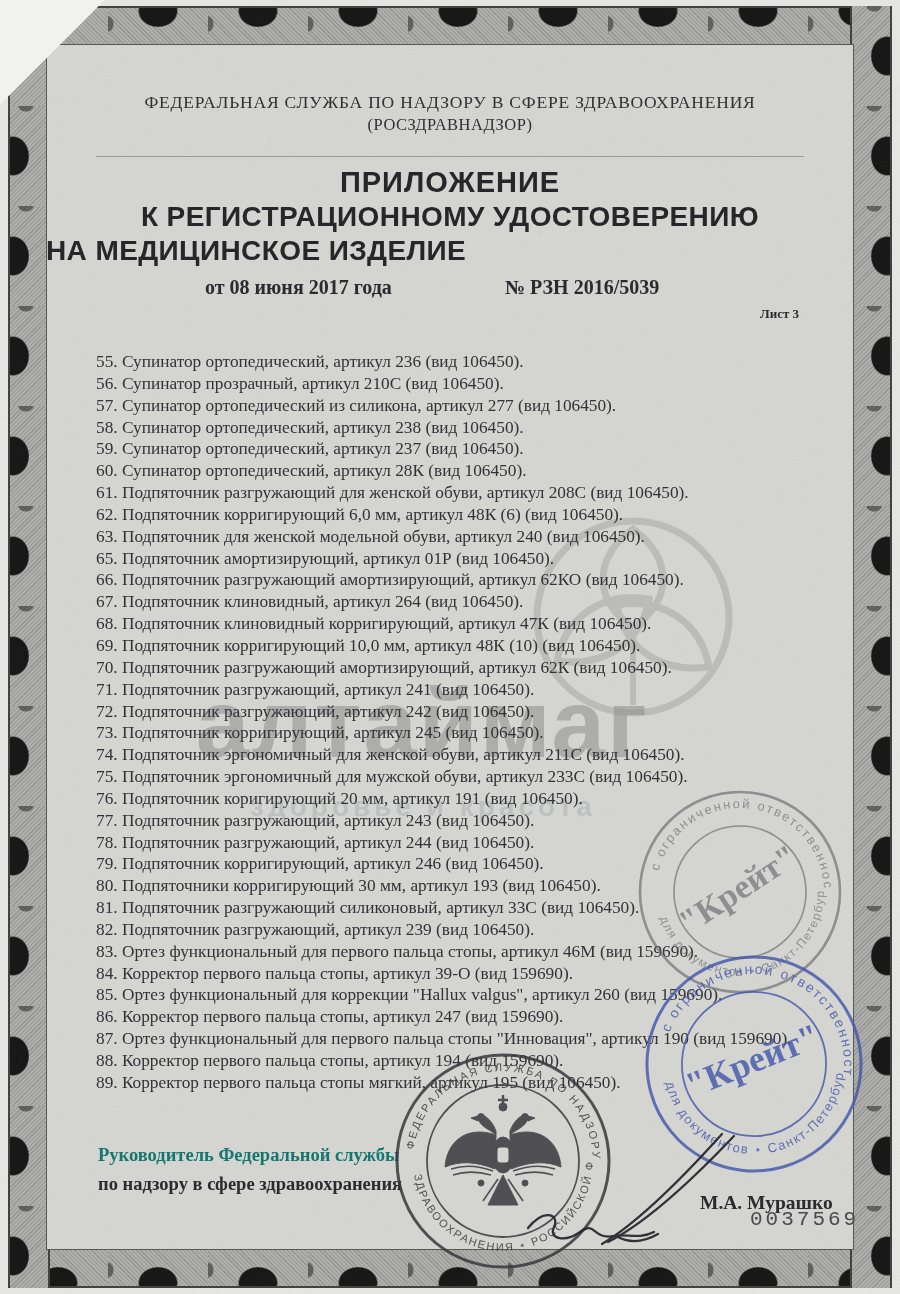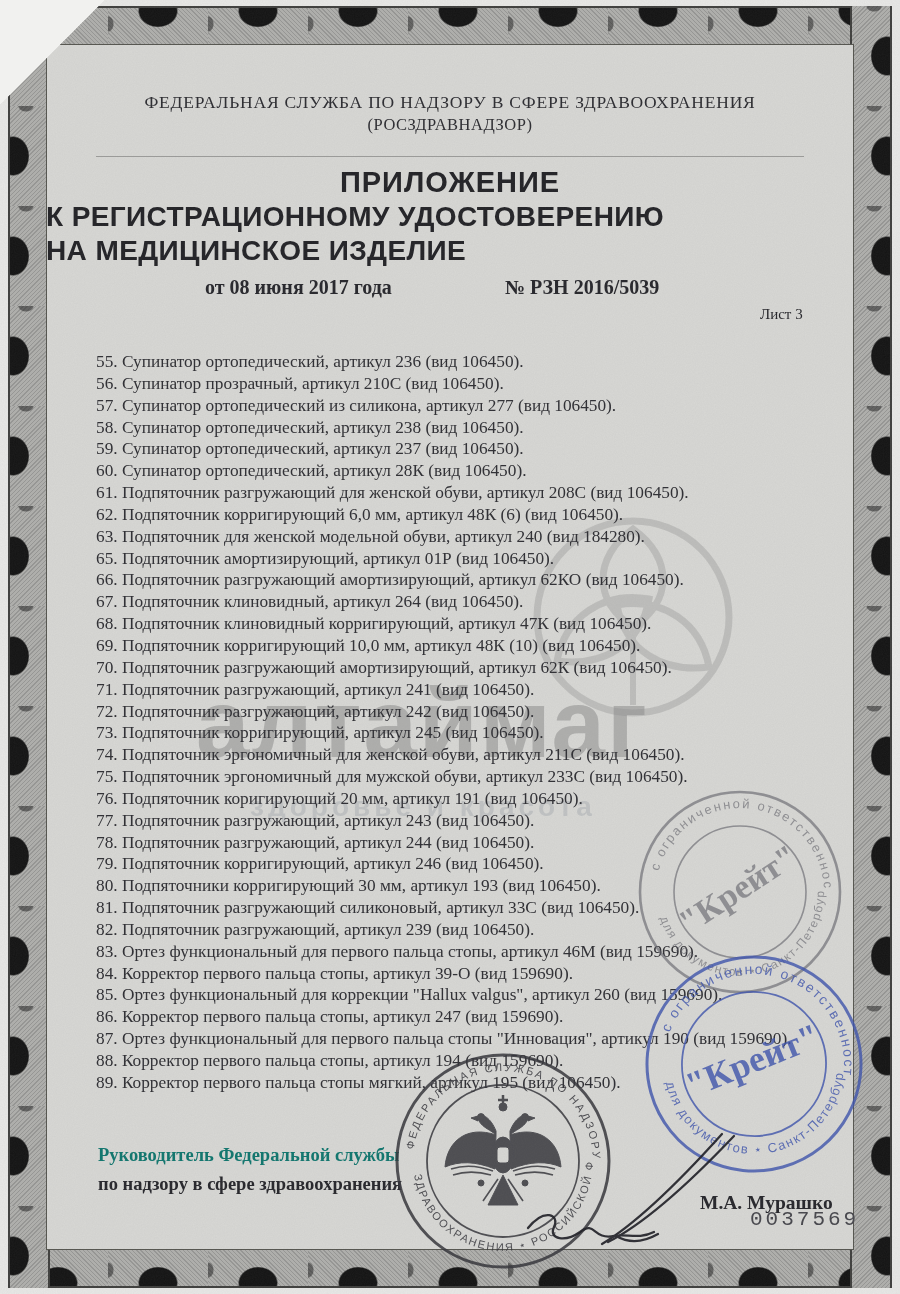--- a/index.html
+++ b/index.html
@@ -68,27 +68,27 @@
     font-size:28px;letter-spacing:4px;color:#9fa4ab;opacity:.4;line-height:1;}
   
   .content{position:absolute;inset:0;z-index:4;}
   .agency{position:absolute;left:46px;right:46px;top:92px;text-align:center;
     font-size:17.5px;letter-spacing:.8px;color:#2c2c31;}
   .agency2{position:absolute;left:46px;right:46px;top:115px;text-align:center;
     font-size:16.5px;letter-spacing:.5px;color:#2c2c31;}
   .rule{position:absolute;left:96px;right:96px;top:156px;height:1px;background:rgba(95,95,95,.5);}
   .t1{position:absolute;left:46px;right:46px;top:166px;text-align:center;
     font-family:"Liberation Sans", sans-serif;font-weight:bold;font-size:29px;letter-spacing:1px;color:#222226;}
-  .t2{position:absolute;left:46px;right:46px;top:201px;
+  .t2{position:absolute;left:46px;right:46px;top:201px;text-align:center;
     font-family:"Liberation Sans", sans-serif;font-weight:bold;font-size:28px;letter-spacing:.4px;color:#222226;}
   .t3{position:absolute;left:46px;right:46px;top:235px;text-align:left;
     font-family:"Liberation Sans", sans-serif;font-weight:bold;font-size:28px;letter-spacing:.4px;color:#222226;}
   .date{position:absolute;left:205px;top:276px;font-weight:bold;font-size:20px;color:#26262b;}
   .regnum{position:absolute;left:505px;top:276px;font-weight:bold;font-size:20px;color:#26262b;}
-  .sheet{position:absolute;left:760px;top:306px;font-weight:normal;font-size:15px;color:#26262b;text-align:right;}
+  .sheet{position:absolute;left:760px;top:306px;font-weight:bold;font-size:13px;color:#26262b;text-align:right;}
   .list{position:absolute;left:96px;top:351px;width:716px;
     font-size:17.3px;line-height:21.85px;color:#2e2e33;}
   .sig1{position:absolute;left:98px;top:1145px;font-weight:bold;font-size:18.5px;color:#0f766e;}
   .sig2{position:absolute;left:98px;top:1174px;font-weight:bold;font-size:18.5px;color:#26262b;}
   .signame{position:absolute;left:700px;top:1172px;font-weight:bold;font-size:19.5px;color:#26262b;margin-top:20px;}
   .serial{position:absolute;left:750px;top:1208px;font-family:"Liberation Mono", monospace;
     font-size:21px;letter-spacing:3px;color:#46464c;}
   
   .stamp{position:absolute;pointer-events:none;}
   .stamp-gray{left:634px;top:786px;z-index:5;color:#63636b;opacity:.62;}
@@ -134,21 +134,21 @@
 
     <div class="list">
         <div class="item">55. Супинатор ортопедический, артикул 236 (вид 106450).</div>
         <div class="item">56. Супинатор прозрачный, артикул 210С (вид 106450).</div>
         <div class="item">57. Супинатор ортопедический из силикона, артикул 277 (вид 106450).</div>
         <div class="item">58. Супинатор ортопедический, артикул 238 (вид 106450).</div>
         <div class="item">59. Супинатор ортопедический, артикул 237 (вид 106450).</div>
         <div class="item">60. Супинатор ортопедический, артикул 28К (вид 106450).</div>
         <div class="item">61. Подпяточник разгружающий для женской обуви, артикул 208С (вид 106450).</div>
         <div class="item">62. Подпяточник корригирующий 6,0 мм, артикул 48К (6) (вид 106450).</div>
-        <div class="item">63. Подпяточник для женской модельной обуви, артикул 240 (вид 184280).</div>
+        <div class="item">63. Подпяточник для женской модельной обуви, артикул 240 (вид 106450).</div>
         <div class="item">65. Подпяточник амортизирующий, артикул 01Р (вид 106450).</div>
         <div class="item">66. Подпяточник разгружающий амортизирующий, артикул 62КО (вид 106450).</div>
         <div class="item">67. Подпяточник клиновидный, артикул 264 (вид 106450).</div>
         <div class="item">68. Подпяточник клиновидный корригирующий, артикул 47К (вид 106450).</div>
         <div class="item">69. Подпяточник корригирующий 10,0 мм, артикул 48К (10) (вид 106450).</div>
         <div class="item">70. Подпяточник разгружающий амортизирующий, артикул 62К (вид 106450).</div>
         <div class="item">71. Подпяточник разгружающий, артикул 241 (вид 106450).</div>
         <div class="item">72. Подпяточник разгружающий, артикул 242 (вид 106450).</div>
         <div class="item">73. Подпяточник корригирующий, артикул 245 (вид 106450).</div>
         <div class="item">74. Подпяточник эргономичный для женской обуви, артикул 211С (вид 106450).</div>

